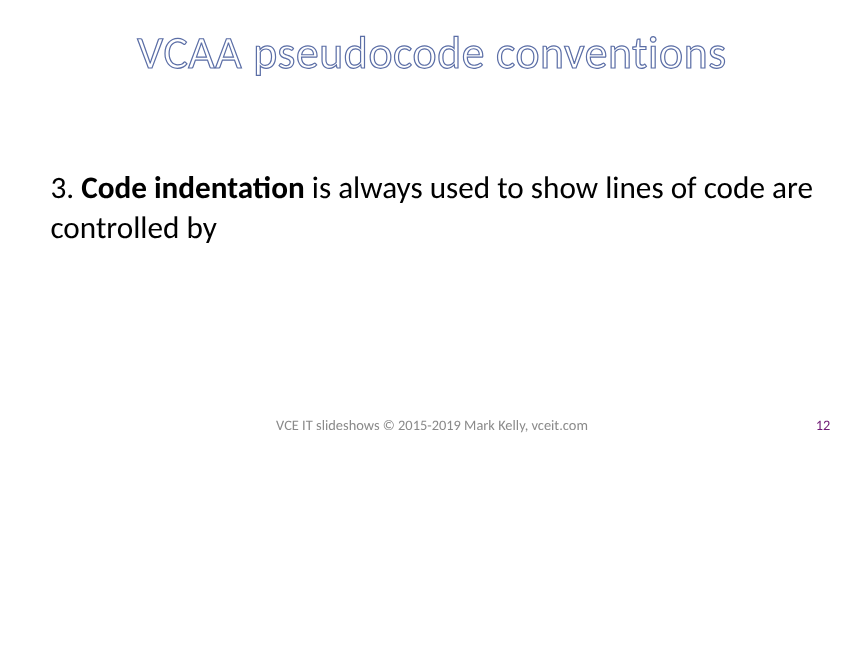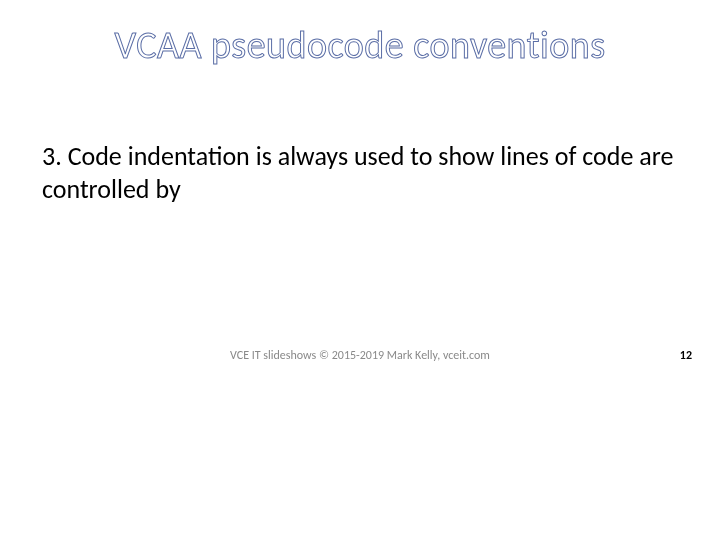--- a/index.html
+++ b/index.html
@@ -16,21 +16,21 @@
   }
   .body {
     position: absolute;
     top: 140px;
     left: 42px;
     right: 42px;
     font-size: 26px;
     line-height: 1.25;
     color: #000;
   }
-  .intro .bold { font-weight: 400; margin-top: 28px; }
+  .intro .bold { font-weight: 700; margin-top: 28px; }
   .bullets { list-style: none; margin-top: 2px; }
   .bullets li { position: relative; padding-left: 28px; margin-top: 2px; }
   .bullets li::before {
     content: "•";
     position: absolute;
     left: 6px;
     top: 0;
     font-size: 24px;
     line-height: 1.25;
   }
@@ -43,22 +43,21 @@
     font-size: 12px;
     color: #8a8a8a;
   }
   .footer-center {
     text-align: center;
   }
   .page-num {
     position: absolute;
     right: 28px;
     bottom: 0;
-    color: #000000;
-    font-weight: bold;
+    color: #701a75;
   }
 </style>
 </head>
 <body>
 
 <div class="slide">
 
   <h1 class="title">VCAA pseudocode conventions</h1>
 
   <div class="body">

